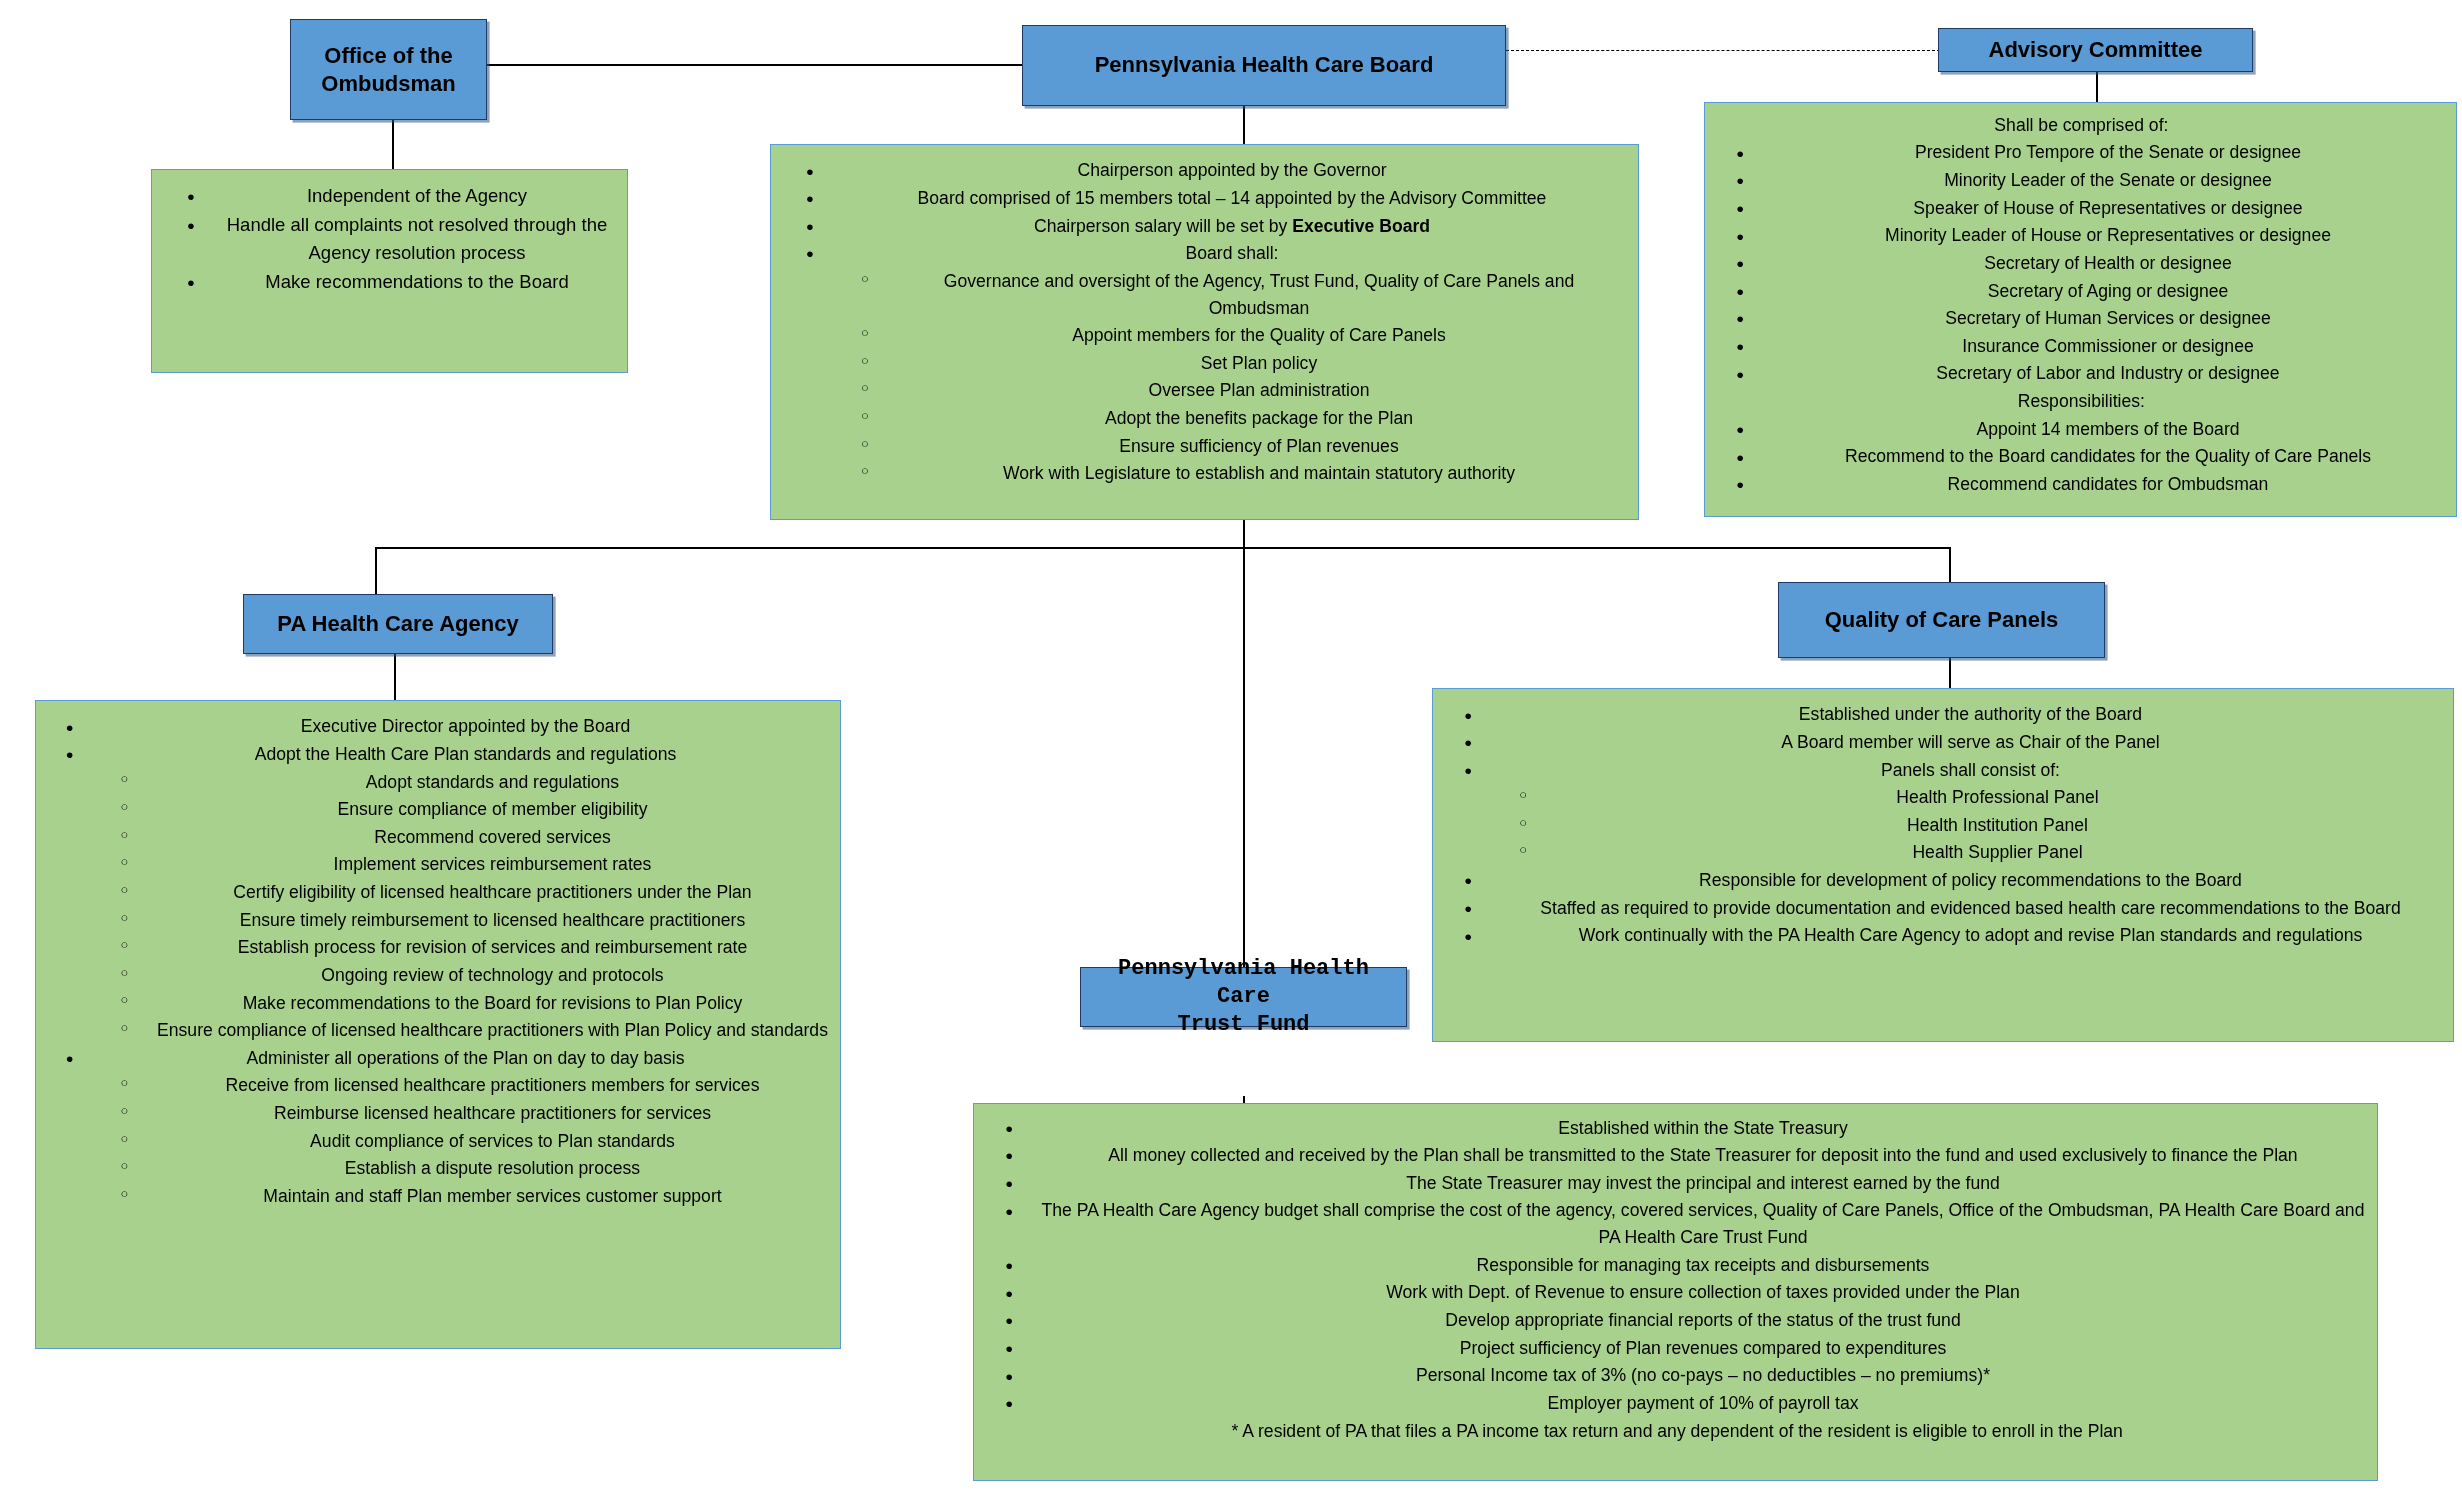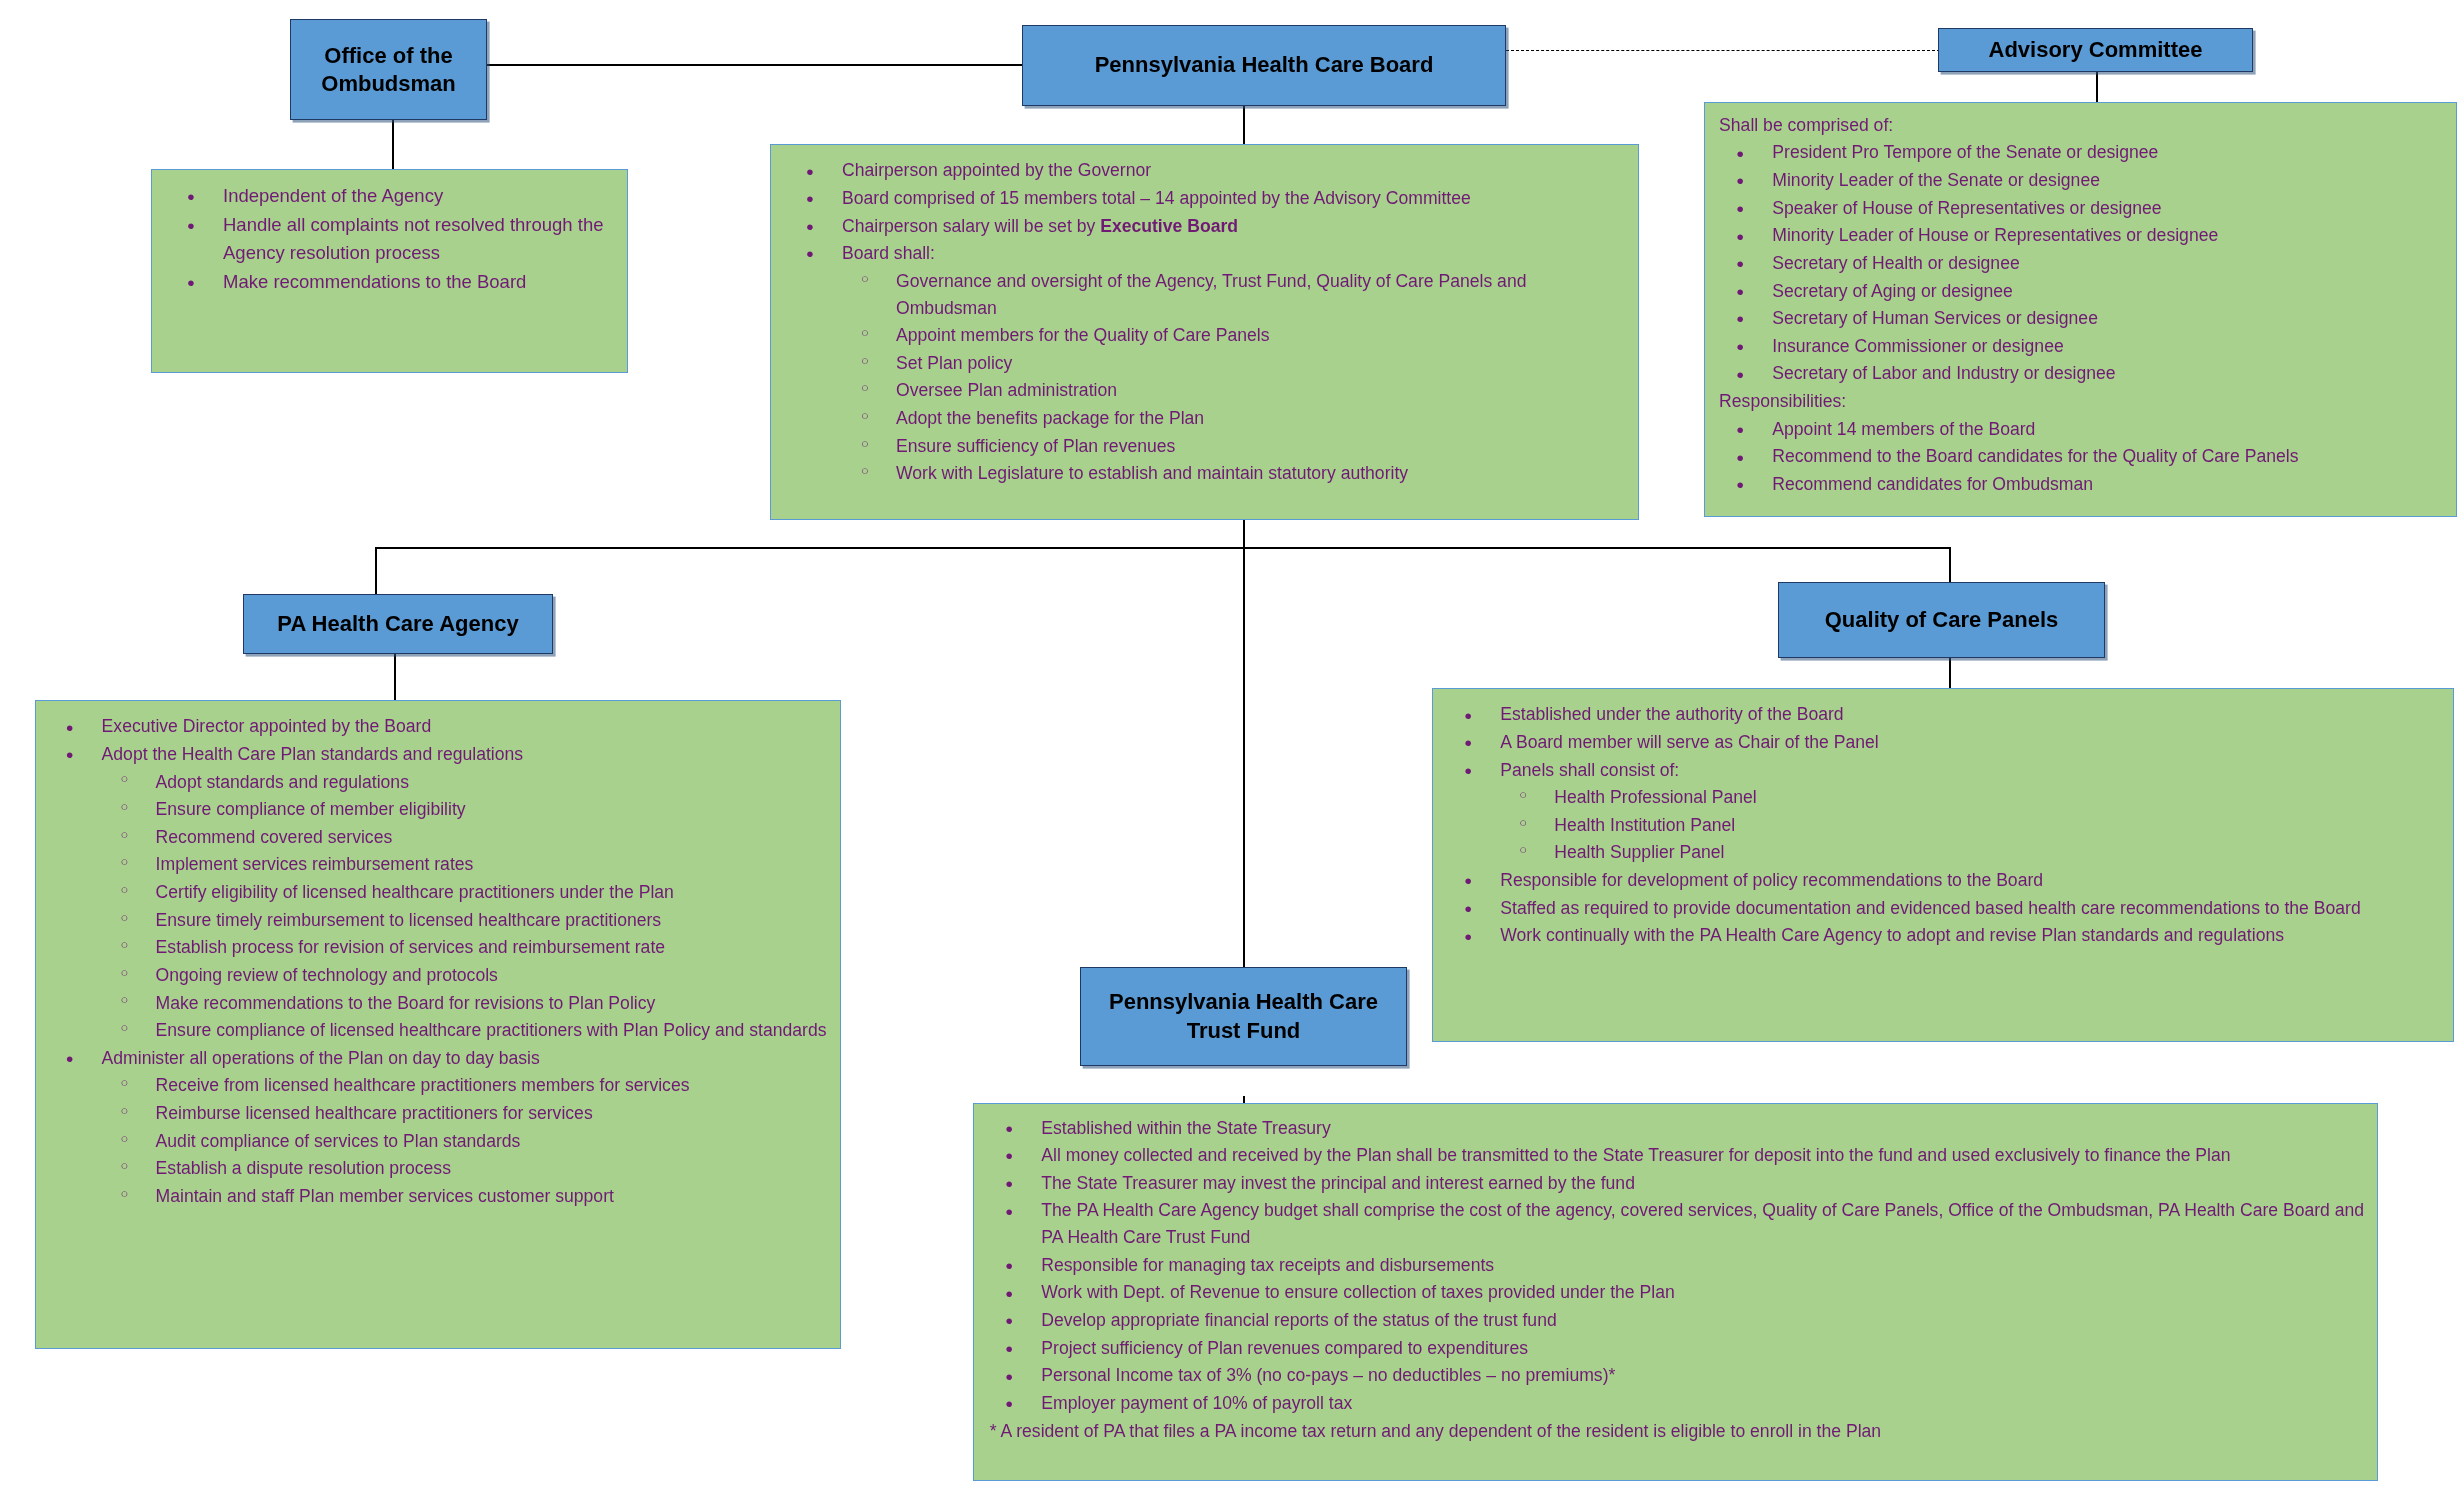--- a/index.html
+++ b/index.html
@@ -27,26 +27,27 @@
     box-sizing:border-box;
     z-index:4;
   }
 
   
   .panel {
     position:absolute;
     background:#A9D18E;
     border:1.8px solid #5B9BD5;
     box-sizing:border-box;
-    color:#701a75;
+    color:#000000;
     font-size:17.6px;
     line-height:1.52;
     padding:12.3px 16px 12.3px 16px;
     z-index:3;
     overflow:hidden;
+    text-align:center;
   }
   .panel ul { list-style:none; margin:0; padding:0; }
   .panel li { position:relative; margin:0 0 0.9px 0; }
 
   
   .l1 { padding-left:55px; }
   .l1::before {
     content:"\2022";
     position:absolute; left:19.3px; top:-1.8px;
     font-size:21px; line-height:1.52;
@@ -115,21 +116,21 @@
   </div>
 
   <div class="node" style="left:243px; top:594px; width:310px; height:60px;">
     <span>PA Health Care Agency</span>
   </div>
 
   <div class="node" style="left:1778px; top:582px; width:327px; height:76px;">
     <span>Quality of Care Panels</span>
   </div>
 
-  <div class="node" style="left:1080px; top:967px; width:327px; height:99px;">
+  <div class="node" style="left:1080px; top:967px; width:327px; height:60px;font-family:Liberation Mono, monospace;">
     <span style="white-space:pre-line;">Pennsylvania Health Care
 Trust Fund</span>
   </div>
 
   <div class="panel" style="left:151px; top:169px; width:477px; height:204px; font-size:18.5px;">
     <ul>
         <li class="l1">Independent of the Agency</li>
         <li class="l1">Handle all complaints not resolved through the Agency resolution process</li>
         <li class="l1">Make recommendations to the Board</li>
       </ul>

